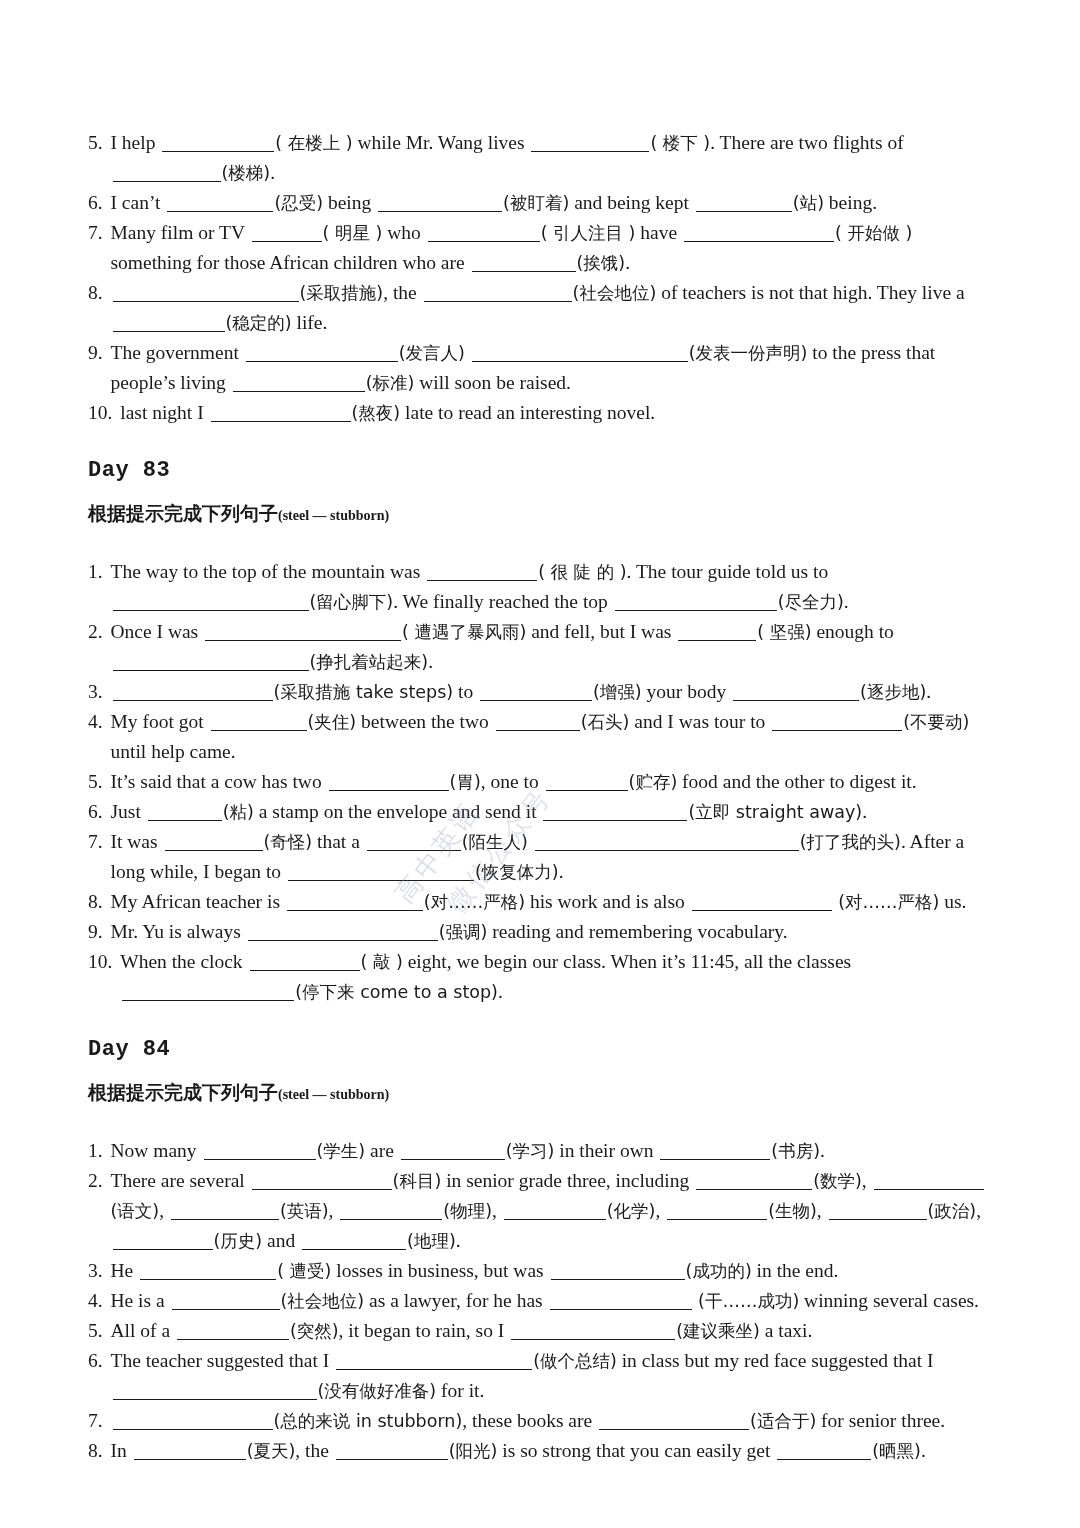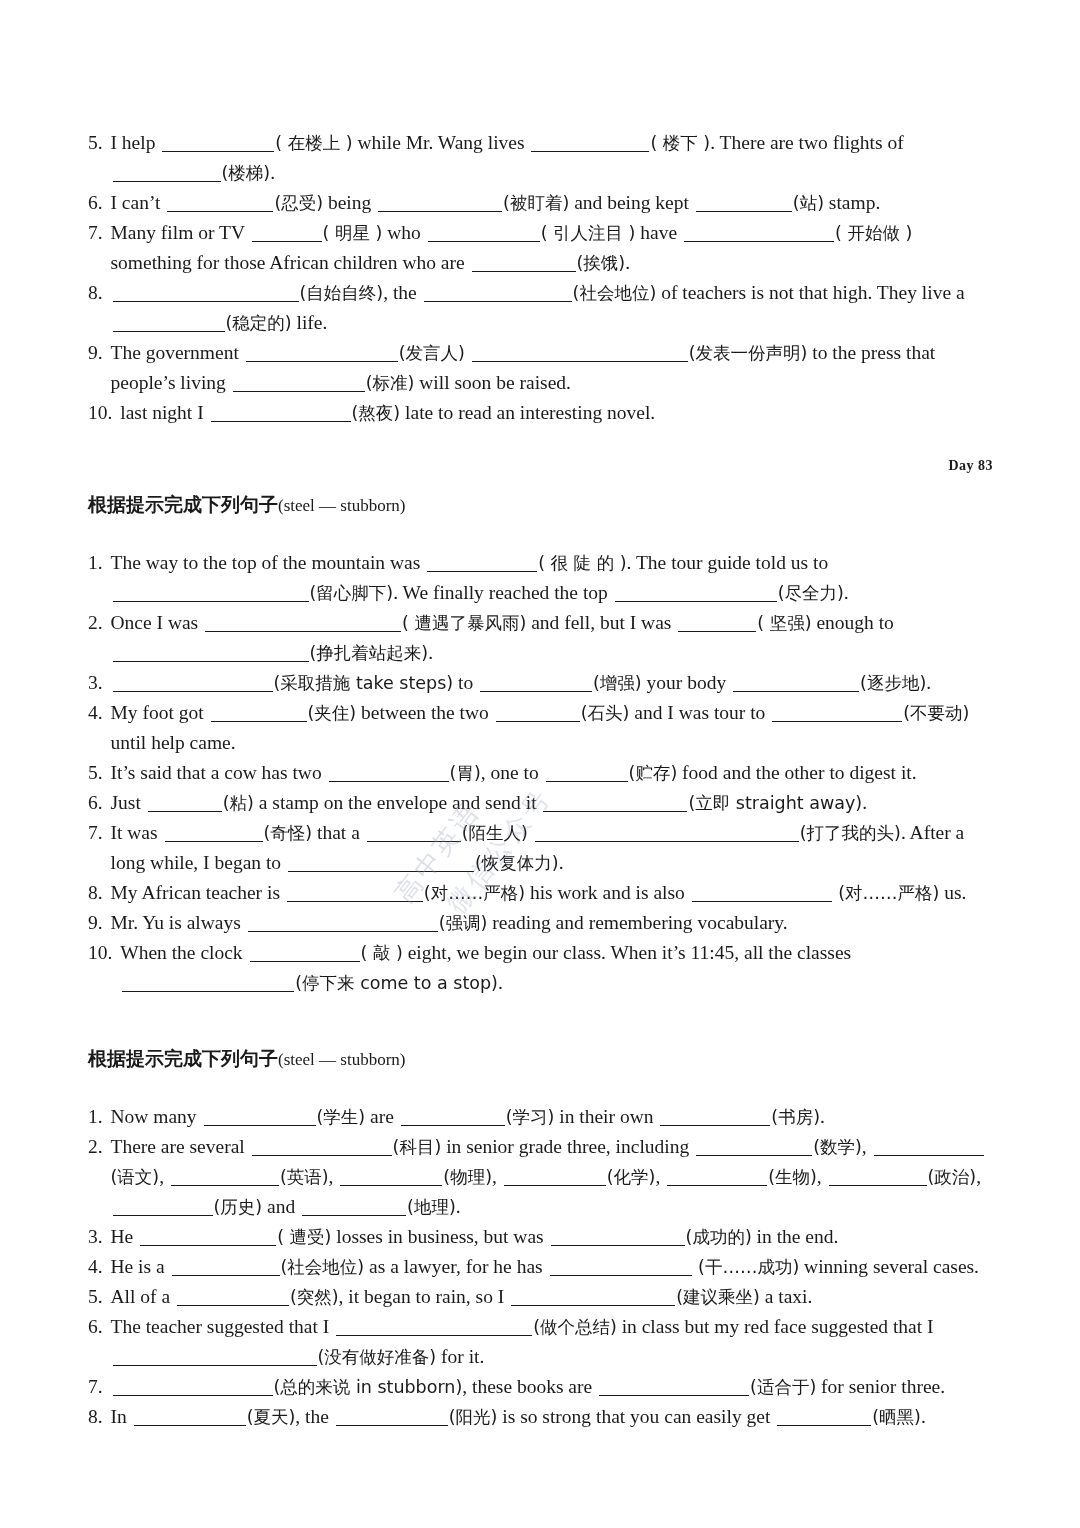--- a/index.html
+++ b/index.html
@@ -89,35 +89,35 @@
   .blank {
     display: inline-block;
     border-bottom: 1.6px solid #1a1a1a;
     height: 16px;
     vertical-align: -3px;
     margin: 0 1px 0 2px;
   }
 
   
   .day-title {
-    text-align: right;
-    font-family: Liberation Serif, serif;
+    text-align: left;
+    font-family: Liberation Mono, monospace;
     font-weight: bold;
-    font-size: 14px;
+    font-size: 22px;
     letter-spacing: 0.5px;
   }
   .section-head {
     font-family: "DejaVu Sans", "Liberation Sans", sans-serif;
     font-weight: bold;
     font-size: 19px;
   }
   .section-head .en {
     font-family: "Liberation Serif", "DejaVu Serif", serif;
-    font-weight: normal;
-    font-size: 17px;
+    font-weight: bold;
+    font-size: 14px;
   }
 
   .spacer-1 { height: 30px; }
   .spacer-2 { height: 18px; }
   .spacer-3 { height: 30px; }
 
   .group { margin-top: 0; }
 
   .pagenum {
     position: absolute;
@@ -142,29 +142,29 @@
 
   <div class="content">
 
     <div class="group" id="sec-cont">
         <div class="q">
           <span class="num">5.&nbsp;</span>
           <span class="body line"><span>I help </span><span class="blank" style="width: 112px;"></span><span class="zh">( 在楼上 )</span><span> while Mr. Wang lives </span><span class="blank" style="width: 118px;"></span><span class="zh">( 楼下 )</span><span>. There are two flights of </span><span class="blank" style="width: 108px;"></span><span class="zh">(楼梯)</span><span>.</span></span>
         </div>
         <div class="q">
           <span class="num">6.&nbsp;</span>
-          <span class="body line"><span>I can’t </span><span class="blank" style="width: 106px;"></span><span class="zh">(忍受)</span><span> being </span><span class="blank" style="width: 124px;"></span><span class="zh">(被盯着)</span><span> and being kept </span><span class="blank" style="width: 96px;"></span><span class="zh">(站)</span><span> stamp.</span></span>
+          <span class="body line"><span>I can’t </span><span class="blank" style="width: 106px;"></span><span class="zh">(忍受)</span><span> being </span><span class="blank" style="width: 124px;"></span><span class="zh">(被盯着)</span><span> and being kept </span><span class="blank" style="width: 96px;"></span><span class="zh">(站)</span><span> being.</span></span>
         </div>
         <div class="q">
           <span class="num">7.&nbsp;</span>
           <span class="body line"><span>Many film or TV </span><span class="blank" style="width: 70px;"></span><span class="zh">( 明星 )</span><span> who </span><span class="blank" style="width: 112px;"></span><span class="zh">( 引人注目 )</span><span> have </span><span class="blank" style="width: 150px;"></span><span class="zh">( 开始做 )</span><span> something for those African children who are </span><span class="blank" style="width: 104px;"></span><span class="zh">(挨饿)</span><span>.</span></span>
         </div>
         <div class="q">
           <span class="num">8.&nbsp;</span>
-          <span class="body line"><span class="blank" style="width: 186px;"></span><span class="zh">(自始自终)</span><span>, the </span><span class="blank" style="width: 148px;"></span><span class="zh">(社会地位)</span><span> of teachers is not that high. They live a </span><span class="blank" style="width: 112px;"></span><span class="zh">(稳定的)</span><span> life.</span></span>
+          <span class="body line"><span class="blank" style="width: 186px;"></span><span class="zh">(采取措施)</span><span>, the </span><span class="blank" style="width: 148px;"></span><span class="zh">(社会地位)</span><span> of teachers is not that high. They live a </span><span class="blank" style="width: 112px;"></span><span class="zh">(稳定的)</span><span> life.</span></span>
         </div>
         <div class="q">
           <span class="num">9.&nbsp;</span>
           <span class="body line"><span>The government </span><span class="blank" style="width: 152px;"></span><span class="zh">(发言人)</span><span> </span><span class="blank" style="width: 216px;"></span><span class="zh">(发表一份声明)</span><span> to the press that people’s living </span><span class="blank" style="width: 132px;"></span><span class="zh">(标准)</span><span> will soon be raised.</span></span>
         </div>
         <div class="q">
           <span class="num">10.&nbsp;</span>
           <span class="body line"><span>last night I </span><span class="blank" style="width: 140px;"></span><span class="zh">(熬夜)</span><span> late to read an interesting novel.</span></span>
         </div>
       </div>
@@ -213,20 +213,21 @@
           <span class="body line"><span>Mr. Yu is always </span><span class="blank" style="width: 190px;"></span><span class="zh">(强调)</span><span> reading and remembering vocabulary.</span></span>
         </div>
         <div class="q">
           <span class="num">10.&nbsp;</span>
           <span class="body line"><span>When the clock </span><span class="blank" style="width: 110px;"></span><span class="zh">( 敲 )</span><span> eight, we begin our class. When it’s 11:45, all the classes </span><span class="blank" style="width: 172px;"></span><span class="zh">(停下来 come to a stop)</span><span>.</span></span>
         </div>
       </div>
 
     <div class="spacer-1"></div>
 
+    <div class="day-title">Day 84</div>
     <div class="spacer-2"></div>
     <div class="section-head"><span>根据提示完成下列句子</span><span class="en">(steel — stubborn)</span></div>
     <div class="spacer-3"></div>
     <div class="group" id="sec-84">
         <div class="q">
           <span class="num">1.&nbsp;</span>
           <span class="body line"><span>Now many </span><span class="blank" style="width: 112px;"></span><span class="zh">(学生)</span><span> are </span><span class="blank" style="width: 104px;"></span><span class="zh">(学习)</span><span> in their own </span><span class="blank" style="width: 110px;"></span><span class="zh">(书房)</span><span>.</span></span>
         </div>
         <div class="q">
           <span class="num">2.&nbsp;</span>

